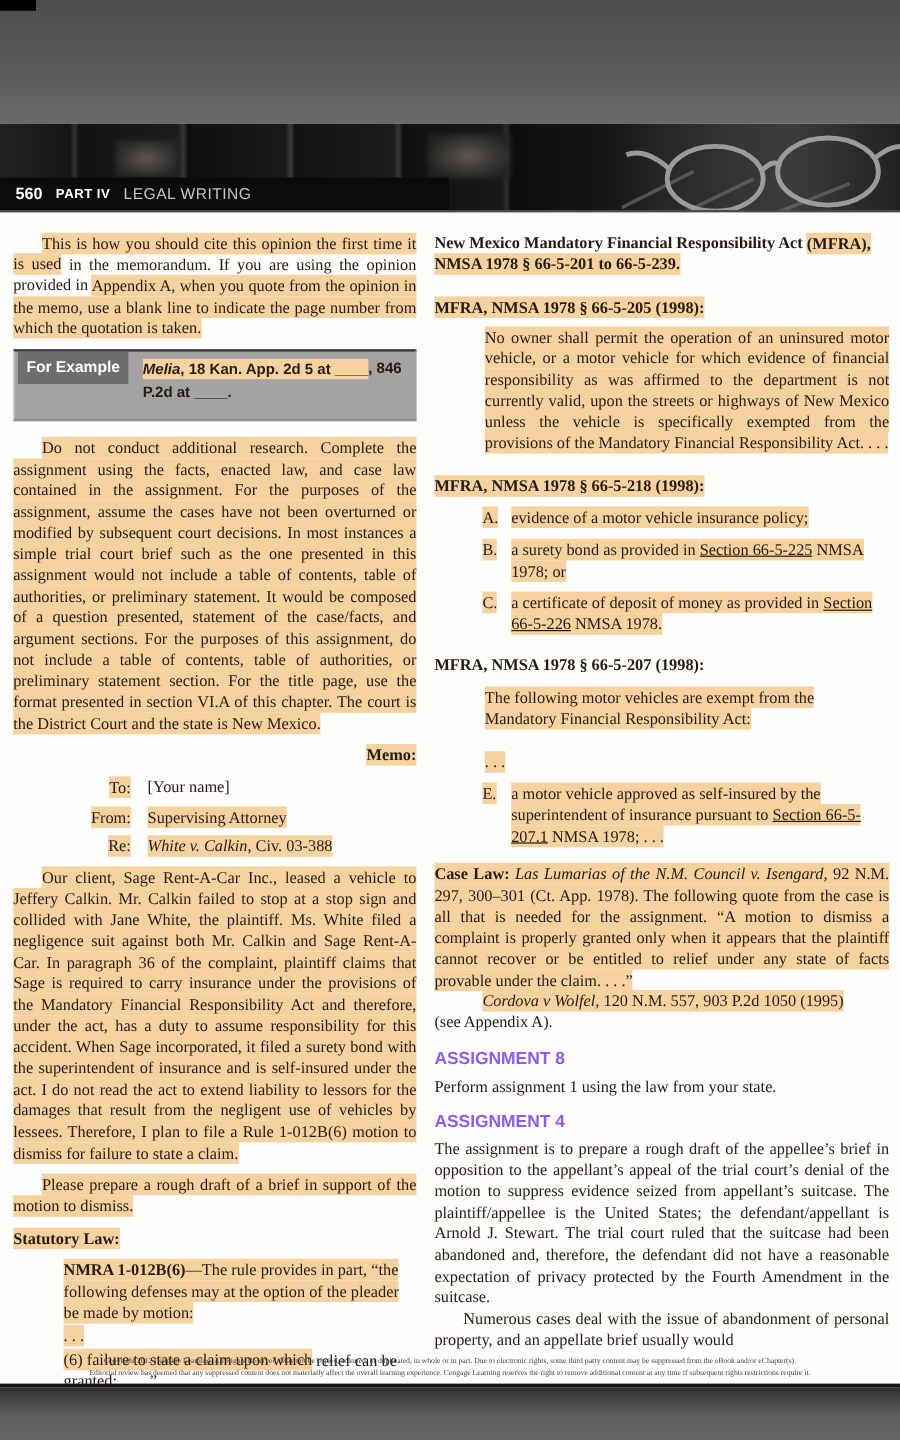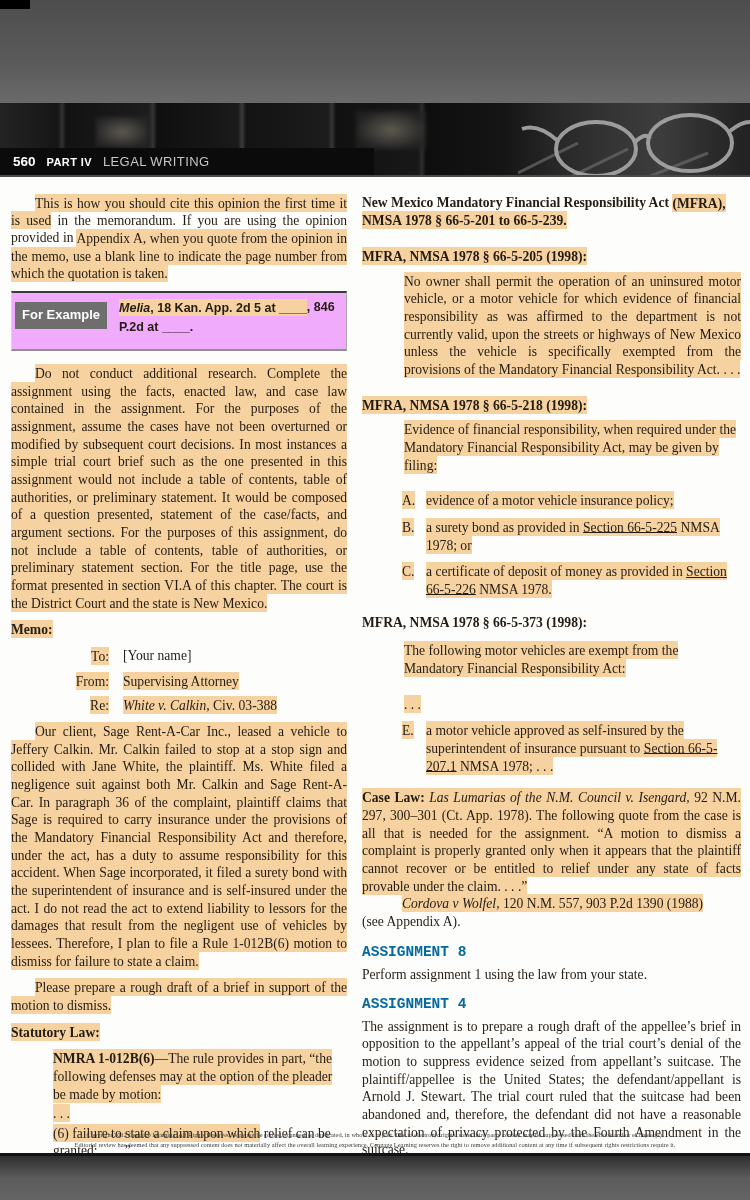--- a/index.html
+++ b/index.html
@@ -28,44 +28,44 @@
   .col{font-size:13.6px;line-height:1.3;}
   .col.left{width:336px;flex:none;}
   .col.right{width:379px;flex:none;}
   p{margin:0;}
   .body{text-align:justify;margin-bottom:9px;}
   .indent{text-indent:24px;}
   .hl{background:#f5d2a0;padding:1.5px 0;box-decoration-break:clone;-webkit-box-decoration-break:clone;}
   .it{font-style:italic}.bd{font-weight:bold}.un{text-decoration:underline}
   
   .example-box{border-top:2px solid #3a3a3a;border-bottom:2px solid #909090;border-left:1px solid #d8d8d8;
-    border-right:1px solid #a8a8a8;background:#f0abfc;display:flex;gap:12px;align-items:center;
+    border-right:1px solid #a8a8a8;background:#a3a3a3;display:flex;gap:12px;align-items:flex-start;
     padding:0 6px 12px 3px;margin:5px 0 13px;}
   .ex-label{background:#6e6e6e;color:#fff;font-family:"Liberation Sans",sans-serif;font-weight:bold;
     font-size:13px;padding:5px 7px;flex:none;}
   .ex-text{font-family:"Liberation Sans",sans-serif;font-weight:bold;font-size:12.5px;line-height:1.6;padding-top:4px;}
   
-  .memo-h{font-weight:bold;margin:6px 0 9px;}
+  .memo-h{font-weight:bold;margin:6px 0 9px;text-align:right;}
   .memo-row{display:flex;margin-bottom:7px;}
   .memo-label{width:98px;text-align:right;margin-right:14px;flex:none;}
   .sect-h{font-weight:bold;margin:8px 0 9px;}
   .nmra-block{margin-left:42px;margin-top:2px;}
   .nmra-block p{margin-bottom:2px;}
   
   .rc-title{font-weight:bold;margin-bottom:18px;}
   .rc-h{font-weight:bold;margin:11px 0 7px;}
   .quote{margin:0 0 18px 42px;}
   .quote.just{text-align:justify;}
   .list-item{display:flex;margin:9px 0 0 40px;}
   .li-letter{width:24px;flex:none;}
   .ellipsis-line{margin:6px 0 2px 42px;}
   .case-para{text-align:justify;margin-top:14px;}
   .cordova{text-indent:40px;}
   .see{margin-bottom:13px;}
-  .assign-h{font-family:Liberation Mono, monospace;font-weight:bold;font-size:14.5px;margin:11px 0 4px;color:#0369a1;}
+  .assign-h{font-family:Liberation Sans, sans-serif;font-weight:bold;font-size:14.5px;margin:11px 0 4px;color:#8b5cf6;}
   .assign-body{text-align:justify;}
   .indent2{text-indent:24px;}
   
   .footer{position:absolute;left:0;right:0;bottom:50px;text-align:center;font-size:6.4px;
     line-height:1.6;color:#3f3f3f;padding:0 26px;}
   .bottom-band{position:absolute;bottom:0;left:0;width:100%;height:47px;border-top:3px solid #141414;
     background:linear-gradient(#2e2e2e,#5c5c5c 50%,#646464);box-sizing:border-box;}
 </style>
 </head>
 <body>
@@ -136,44 +136,43 @@
         <p><span class="hl">(6) failure to state a claim upon which</span><span> relief can be granted; . . . .”</span></p>
       </div>
     </div>
 
     <div class="col right">
       <p class="rc-title"><span class="bd">New Mexico Mandatory Financial Responsibility Act </span><span class="hl bd">(MFRA), NMSA 1978 § 66-5-201 to 66-5-239.</span></p>
       <p class="rc-h" style="margin-top:2px;"><span class="hl bd">MFRA, NMSA 1978 § 66-5-205 (1998):</span></p>
       <p class="quote just"><span class="hl">No owner shall permit the operation of an uninsured motor vehicle, or a motor vehicle for which evidence of financial responsibility as was affirmed to the department is not currently valid, upon the streets or highways of New Mexico unless the vehicle is specifically exempted from the provisions of the Mandatory Financial Responsibility Act. . . .</span></p>
 
       <p class="rc-h"><span class="hl bd">MFRA, NMSA 1978 § 66-5-218 (1998):</span></p>
-      <p class="quote"><span class="hl">Evidence of financial responsibility, when required under the Mandatory Financial Responsibility Act, may be given by filing:</span></p>
       <div class="list-item">
         <span class="li-letter"><span class="hl">A.</span></span>
         <span><span class="hl">evidence of a motor vehicle insurance policy;</span></span>
       </div>
       <div class="list-item">
         <span class="li-letter"><span class="hl">B.</span></span>
         <span><span class="hl">a surety bond as provided in </span><span class="hl un">Section 66-5-225</span><span class="hl"> NMSA 1978; or</span></span>
       </div>
       <div class="list-item">
         <span class="li-letter"><span class="hl">C.</span></span>
         <span><span class="hl">a certificate of deposit of money as provided in </span><span class="hl un">Section 66-5-226</span><span class="hl"> NMSA 1978.</span></span>
       </div>
 
-      <p class="rc-h" style="margin-top:16px;"><span class="bd">MFRA, NMSA 1978 § 66-5-373 (1998):</span></p>
+      <p class="rc-h" style="margin-top:16px;"><span class="bd">MFRA, NMSA 1978 § 66-5-207 (1998):</span></p>
       <p class="quote" style="margin-top:10px;"><span class="hl">The following motor vehicles are exempt from the Mandatory Financial Responsibility Act:</span></p>
       <p class="ellipsis-line"><span class="hl">. . .</span></p>
       <div class="list-item">
         <span class="li-letter"><span class="hl">E.</span></span>
         <span><span class="hl">a motor vehicle approved as self-insured by the superintendent of insurance pursuant to </span><span class="hl un">Section 66-5-207.1</span><span class="hl"> NMSA 1978; . . .</span></span>
       </div>
 
       <p class="case-para"><span class="hl bd">Case Law: </span><span class="hl it">Las Lumarias of the N.M. Council v. Isengard,</span><span class="hl"> 92 N.M. 297, 300–301 (Ct. App. 1978). The following quote from the case is all that is needed for the assignment. “A motion to dismiss a complaint is properly granted only when it appears that the plaintiff cannot recover or be entitled to relief under any state of facts provable under the claim. . . .”</span></p>
-      <p class="cordova"><span class="hl it">Cordova v Wolfel,</span><span class="hl"> 120 N.M. 557, 903 P.2d 1390 (1988)</span></p>
+      <p class="cordova"><span class="hl it">Cordova v Wolfel,</span><span class="hl"> 120 N.M. 557, 903 P.2d 1050 (1995)</span></p>
       <p class="see">(see Appendix A).</p>
 
       <p class="assign-h">ASSIGNMENT 8</p>
       <p class="assign-body">Perform assignment 1 using the law from your state.</p>
 
       <p class="assign-h">ASSIGNMENT 4</p>
       <p class="assign-body">The assignment is to prepare a rough draft of the appellee’s brief in opposition to the appellant’s appeal of the trial court’s denial of the motion to suppress evidence seized from appellant’s suitcase. The plaintiff/appellee is the United States; the defendant/appellant is Arnold J. Stewart. The trial court ruled that the suitcase had been abandoned and, therefore, the defendant did not have a reasonable expectation of privacy protected by the Fourth Amendment in the suitcase.</p>
       <p class="assign-body indent2">Numerous cases deal with the issue of abandonment of personal property, and an appellate brief usually would</p>
     </div>
 

